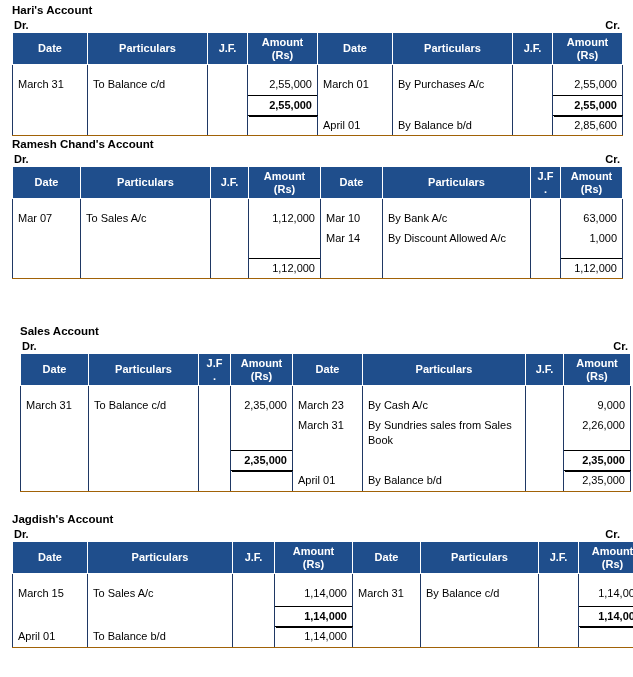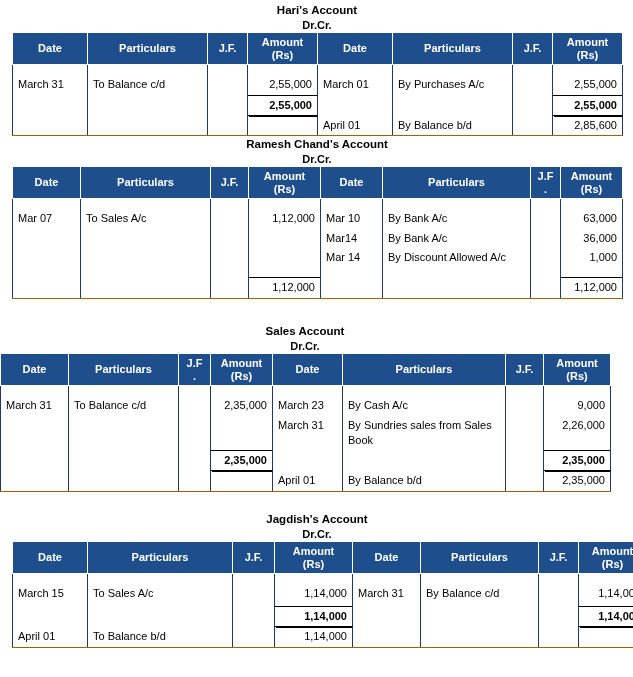--- a/index.html
+++ b/index.html
@@ -8,28 +8,28 @@
     height:677px;
     background:#ffffff;
     font-family:"Liberation Sans", sans-serif;
     font-size:11px;
     color:#000000;
     -webkit-font-smoothing:antialiased;
   }
   .page{position:relative;width:633px;height:677px;overflow:hidden;}
   .ledger{position:absolute;}
   .ledger-title{
-    text-align:center;
+    text-align:left;
     font-weight:bold;
     font-size:11.5px;
     margin:0 0 3px 0;
   }
   .drcr{
     display:flex;
-    justify-content:center;
+    justify-content:space-between;
     font-weight:bold;
     font-size:11px;
     padding:0 2px 1px 2px;
   }
   table{
     border-collapse:collapse;
     table-layout:fixed;
     width:100%;
     border:1px solid #1f3864;
   }
@@ -204,30 +204,20 @@
           <td>Mar 10</td>
           <td>By Bank A/c</td>
           <td></td>
           <td class="num">63,000</td>
         </tr>
         <tr>
           <td></td>
           <td></td>
           <td></td>
           <td class="num"></td>
-          <td>Mar14</td>
-          <td>By Bank A/c</td>
-          <td></td>
-          <td class="num">36,000</td>
-        </tr>
-        <tr>
-          <td></td>
-          <td></td>
-          <td></td>
-          <td class="num"></td>
           <td>Mar 14</td>
           <td>By Discount Allowed A/c</td>
           <td></td>
           <td class="num">1,000</td>
         </tr>
         <tr class="spacer">
           <td></td>
             <td></td>
             <td></td>
             <td></td>
@@ -243,21 +233,21 @@
           <td class="num topline">1,12,000</td>
           <td></td>
           <td></td>
           <td></td>
           <td class="num topline">1,12,000</td>
         </tr>
       </tbody>
     </table>
   </div>
 
-  <div class="ledger" style="left:0;top:325px;width:610px;">
+  <div class="ledger" style="left:20px;top:325px;width:610px;">
     <div class="ledger-title">Sales Account</div>
     <div class="drcr">
       <span>Dr.</span>
       <span>Cr.</span>
     </div>
     <table>
       <colgroup>
         <col style="width:68px">
           <col style="width:110px">
           <col style="width:32px">

